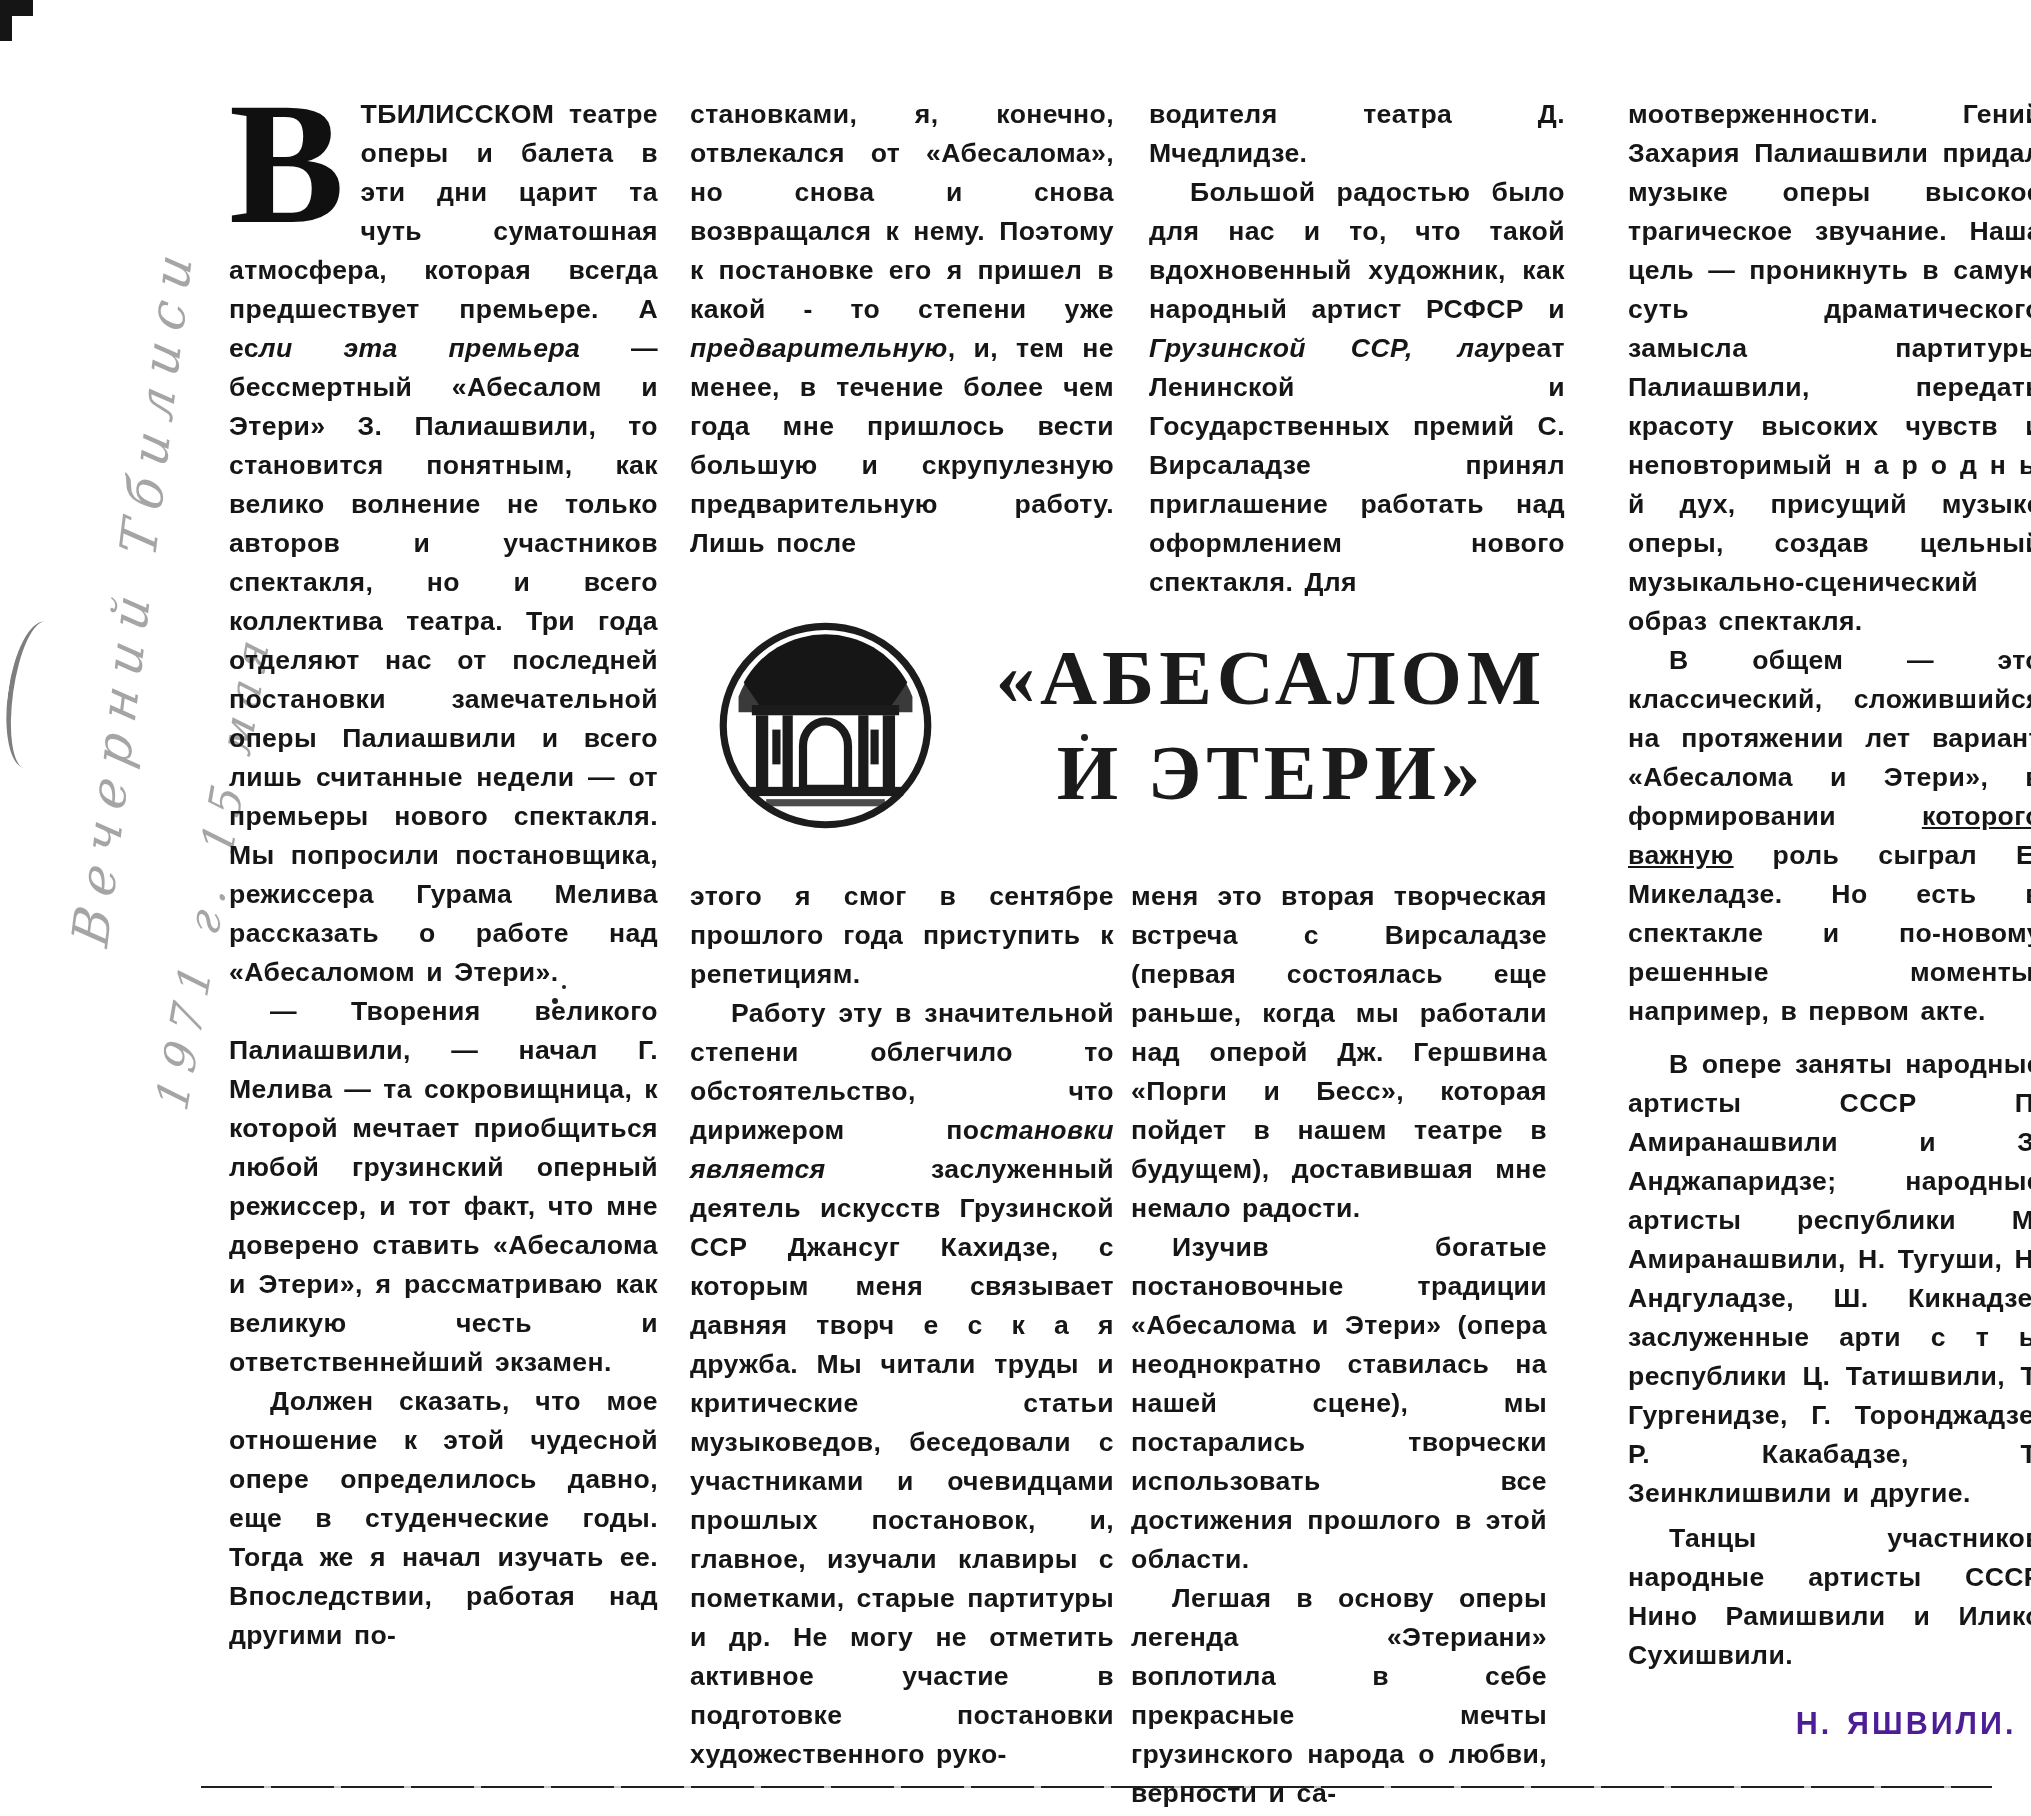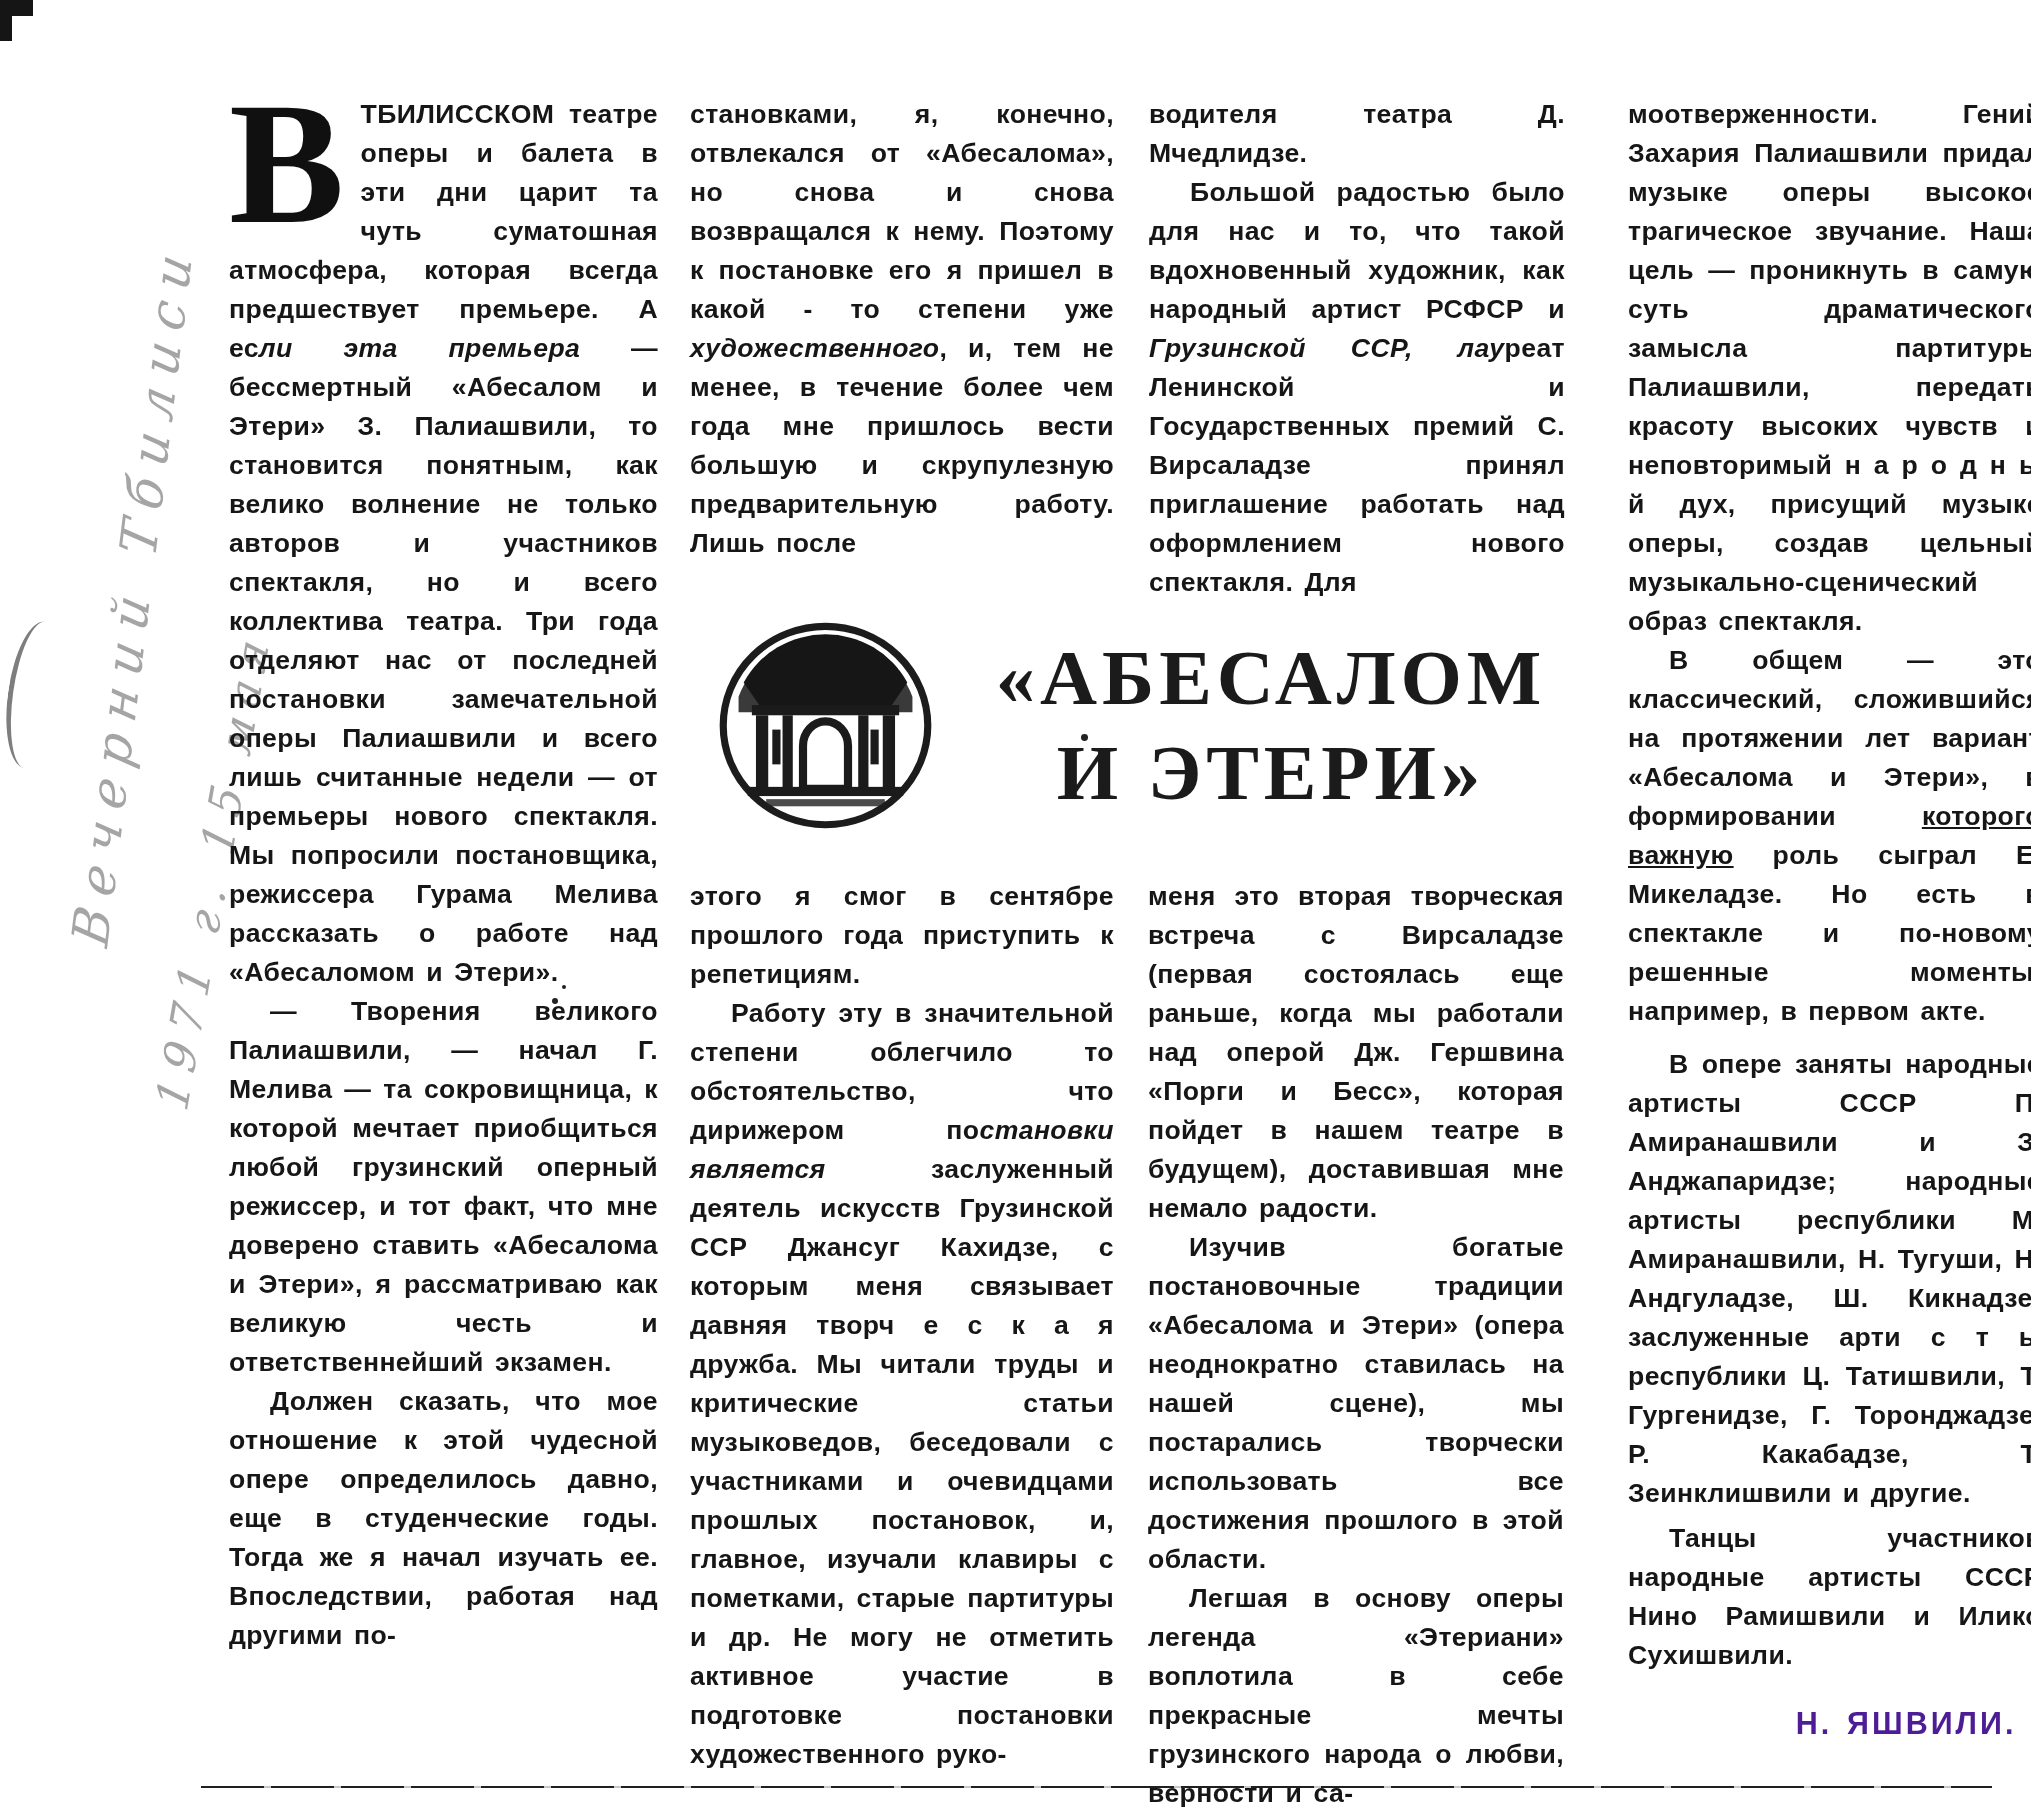--- a/index.html
+++ b/index.html
@@ -76,21 +76,21 @@
 <div class="speck" style="left:1081px;top:734px;width:6.9px;height:6.9px;"></div>
 <div class="speck" style="left:562px;top:985px;width:3.9px;height:3.9px;"></div>
 
 <div class="col" style="left:229px;top:95px;width:429px;">
   <p class="cont"><span class="dropcap">В</span><span>ТБИЛИССКОМ театре оперы и балета в эти дни царит та чуть суматошная атмосфера, которая всегда предшествует премьере. А ес<i>ли эта премьера</i> — бессмертный «Абесалом и Этери» З. Палиашвили, то становится понятным, как велико волнение не только авторов и участников спектакля, но и всего коллектива театра. Три года отделяют нас от последней постановки замечательной оперы Палиашвили и всего лишь считанные недели — от премьеры нового спектакля. Мы попросили постановщика, режиссера Гурама Мелива рассказать о работе над «Абесаломом и Этери».</span></p>
   <p class="para">— Творения великого Палиашвили, — начал Г. Мелива — та сокровищница, к которой мечтает приобщиться любой грузинский оперный режиссер, и тот факт, что мне доверено ставить «Абесалома и Этери», я рассматриваю как великую честь и ответственнейший экзамен.</p>
   <p class="para">Должен сказать, что мое отношение к этой чудесной опере определилось давно, еще в студенческие годы. Тогда же я начал изучать ее. Впоследствии, работая над другими по-</p>
 </div>
 
 <div class="col" style="left:690px;top:95px;width:424px;">
-  <p class="cont">становками, я, конечно, отвлекался от «Абесалома», но снова и снова возвращался к нему. Поэтому к постановке его я пришел в какой - то степени уже <i>художественного</i>, и, тем не менее, в течение более чем года мне пришлось вести большую и скрупулезную предварительную работу. Лишь после</p>
+  <p class="cont">становками, я, конечно, отвлекался от «Абесалома», но снова и снова возвращался к нему. Поэтому к постановке его я пришел в какой - то степени уже <i>предварительную</i>, и, тем не менее, в течение более чем года мне пришлось вести большую и скрупулезную предварительную работу. Лишь после</p>
 </div>
 
 <div class="title-block">
   <svg class="stamp" viewBox="0 0 220 216" aria-hidden="true">
     <ellipse cx="110" cy="108" rx="100" ry="97" fill="none" stroke="#1c1c1c" stroke-width="7"></ellipse>
     <path d="M25,80 A90 87 0 0 1 195,80 L195,95 L25,95 Z" fill="#1f1f1f" opacity="0.88"></path>
     <path d="M30,66 A90 87 0 0 1 190,66 L170,95 L50,95 Z" fill="#161616"></path>
     <rect x="38" y="88" width="144" height="10" fill="#1b1b1b"></rect>
     <rect x="42" y="98" width="12" height="72" fill="#1b1b1b"></rect>
     <rect x="68" y="98" width="10" height="72" fill="#1b1b1b"></rect>
@@ -111,21 +111,21 @@
 <div class="col" style="left:690px;top:877px;width:424px;">
   <p class="cont">этого я смог в сентябре прошлого года приступить к репетициям.</p>
   <p class="para">Работу эту в значительной степени облегчило то обстоятельство, что дирижером по<i>становки является</i> заслуженный деятель искусств Грузинской ССР Джансуг Кахидзе, с которым меня связывает давняя творч е с к а я дружба. Мы читали труды и критические статьи музыковедов, беседовали с участниками и очевидцами прошлых постановок, и, главное, изучали клавиры с пометками, старые партитуры и др. Не могу не отметить активное участие в подготовке постановки художественного руко-</p>
 </div>
 
 <div class="col" style="left:1131px;top:95px;width:416px;margin-left:18px;">
   <p class="cont">водителя театра Д. Мчедлидзе.</p>
   <p class="para">Большой радостью было для нас и то, что такой вдохновенный художник, как народный артист РСФСР и <i>Грузинской ССР, лау</i>реат Ленинской и Государственных премий С. Вирсаладзе принял приглашение работать над оформлением нового спектакля. Для</p>
 </div>
 
-<div class="col" style="left:1131px;top:877px;width:416px;margin-left:17px;">
+<div class="col" style="left:1131px;top:877px;width:416px;">
   <p class="cont">меня это вторая творческая встреча с Вирсаладзе (первая состоялась еще раньше, когда мы работали над оперой Дж. Гершвина «Порги и Бесс», которая пойдет в нашем театре в будущем), доставившая мне немало радости.</p>
   <p class="para">Изучив богатые постановочные традиции «Абесалома и Этери» (опера неоднократно ставилась на нашей сцене), мы постарались творчески использовать все достижения прошлого в этой области.</p>
   <p class="para">Легшая в основу оперы легенда «Этериани» воплотила в себе прекрасные мечты грузинского народа о любви, верности и са-</p>
 </div>
 
 <div class="col" style="left:1628px;top:95px;width:414px;">
   <p class="cont">моотверженности. Гений Захария Палиашвили придал музыке оперы высокое трагическое звучание. Наша цель — проникнуть в самую суть драматического замысла партитуры Палиашвили, передать красоту высоких чувств и неповторимый н а р о д н ы й дух, присущий музыке оперы, создав цельный музыкально-сценический образ спектакля.</p>
   <p class="para">В общем — это классический, сложившийся на протяжении лет вариант «Абесалома и Этери», в формировании <u>которого важную</u> роль сыграл Е. Микеладзе. Но есть в спектакле и по-новому решенные моменты, например, в первом акте.</p>
   <p class="para" style="margin-top:13.8px;">В опере заняты народные артисты СССР П. Амиранашвили и З. Анджапаридзе; народные артисты республики М. Амиранашвили, Н. Тугуши, Н. Андгуладзе, Ш. Кикнадзе; заслуженные арти с т ы республики Ц. Татишвили, Т. Гургенидзе, Г. Торонджадзе, Р. Какабадзе, Т. Зеинклишвили и другие.</p>
   <p class="para" style="margin-top:5.9px;">Танцы участников народные артисты СССР Нино Рамишвили и Илико Сухишвили.</p>

